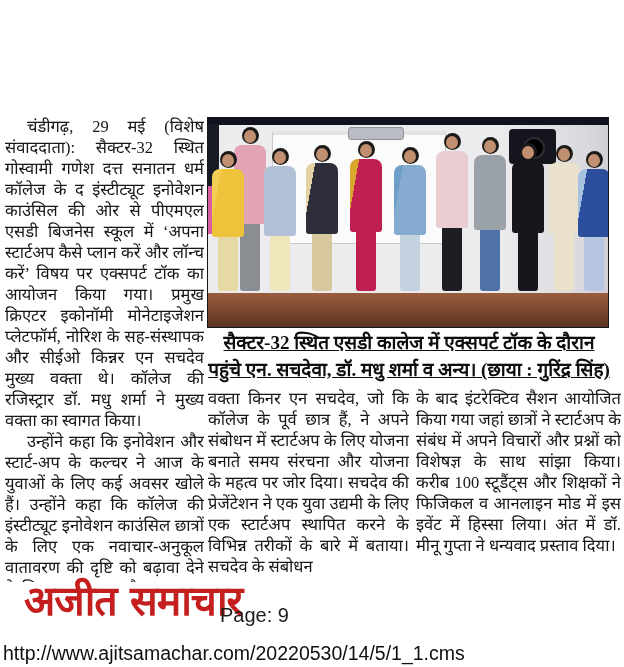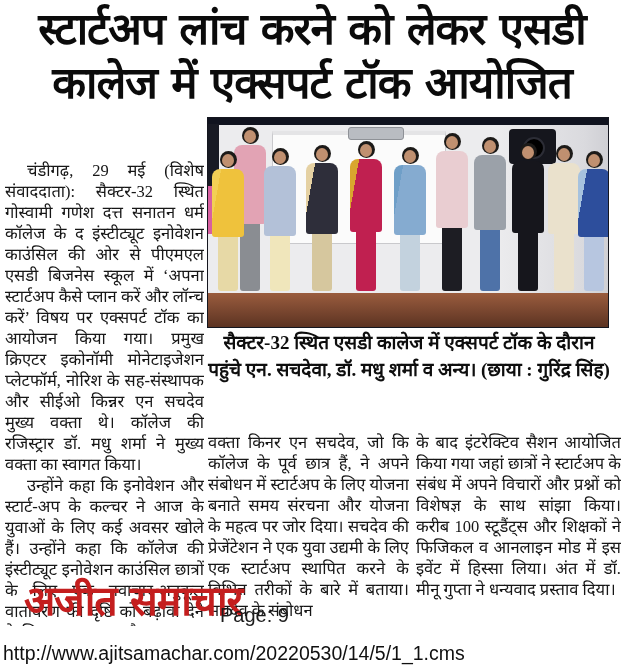--- a/index.html
+++ b/index.html
@@ -6,21 +6,21 @@
   #page{position:relative;width:624px;height:667px;background:#ffffff;overflow:hidden;
         font-family:"Liberation Serif", serif;color:#1a1a1a;}
 
   
   .headline{position:absolute;left:0;top:2px;width:624px;text-align:center;
             font-family:"DejaVu Sans", sans-serif;font-weight:800;color:#0b0b0b;
             font-size:44px;line-height:54px;letter-spacing:-1px;}
 
   
   .bodycol{position:absolute;text-align:justify;font-size:16.5px;line-height:21px;
-           color:#161616;overflow:hidden;margin-top:44px;}
+           color:#161616;overflow:hidden;}
   #col-left{left:5px;top:116px;width:199px;height:466px;}
   #col-mid{left:208px;top:388px;width:201px;height:192px;}
   #col-right{left:416px;top:388px;width:205px;height:192px;}
   .bodycol p{margin:0;}
   .bodycol p.indent{text-indent:22px;}
 
   
   #photo{position:absolute;left:207px;top:117px;width:400px;height:209px;
          border:1px solid #14161f;overflow:hidden;
          background:linear-gradient(to right,#ececee 72%,#dadade 94%,#cfcfd4);}
@@ -38,43 +38,39 @@
   .ph-floor{position:absolute;left:0;bottom:0;width:100%;height:34px;
             background:linear-gradient(#9a5c3e,#5c3322);}
   .person{position:absolute;bottom:24px;width:36px;}
   .p-hair{width:17px;height:17px;border-radius:50%;background:#1c1a18;margin:0 auto;}
   .p-head{width:12px;height:13px;border-radius:50%;margin:-14px auto 0;}
   .p-torso{width:32px;margin:2px auto 0;border-radius:8px 8px 3px 3px;}
   .p-legs{width:20px;margin:0 auto;border-radius:0 0 3px 3px;}
 
   
   #caption{position:absolute;left:206px;top:329px;width:406px;text-align:center;
-           font-weight:700;font-size:19px;line-height:27px;color:#0e0e0e;}
+           font-weight:700;font-size:19px;line-height:27px;color:#0e0e0e;text-decoration:underline;}
 
   
   #logo{position:absolute;left:24px;top:578px;font-family:"DejaVu Sans", sans-serif;
         font-weight:800;font-size:41px;line-height:46px;letter-spacing:-1px;}
   #tagline{position:absolute;left:8px;top:629px;width:182px;text-align:center;
         font-family:"DejaVu Sans", sans-serif;font-weight:700;font-size:14.5px;}
   #date{position:absolute;left:212px;top:581px;font-family:"Liberation Sans", sans-serif;
         font-size:20px;color:#1d1d1d;}
   #pageno{position:absolute;left:220px;top:604px;font-family:"Liberation Sans", sans-serif;
         font-size:20px;color:#1d1d1d;}
   #url{position:absolute;left:3px;top:642px;font-family:"Liberation Sans", sans-serif;
         font-size:19.5px;color:#101010;}
 </style>
 </head>
 <body>
 
 <div id="page">
 
-  <div class="headline">
-    <div>स्टार्टअप लांच करने को लेकर एसडी</div>
-    <div>कालेज में एक्सपर्ट टॉक आयोजित</div>
-  </div>
 
   <div id="col-left" class="bodycol">
     <p class="indent">चंडीगढ़, 29 मई (विशेष संवाददाता): सैक्टर-32 स्थित गोस्वामी गणेश दत्त सनातन धर्म कॉलेज के द इंस्टीट्यूट इनोवेशन काउंसिल की ओर से पीएमएल एसडी बिजनेस स्कूल में ‘अपना स्टार्टअप कैसे प्लान करें और लॉन्च करें’ विषय पर एक्सपर्ट टॉक का आयोजन किया गया। प्रमुख क्रिएटर इकोनॉमी मोनेटाइजेशन प्लेटफॉर्म, नोरिश के सह-संस्थापक और सीईओ किन्नर एन सचदेव मुख्य वक्ता थे। कॉलेज की रजिस्ट्रार डॉ. मधु शर्मा ने मुख्य वक्ता का स्वागत किया।</p>
     <p class="indent">उन्होंने कहा कि इनोवेशन और स्टार्ट-अप के कल्चर ने आज के युवाओं के लिए कई अवसर खोले हैं। उन्होंने कहा कि कॉलेज की इंस्टीट्यूट इनोवेशन काउंसिल छात्रों के लिए एक नवाचार-अनुकूल वातावरण की दृष्टि को बढ़ावा देने के लिए काम कर रहा है। मुख्य</p>
   </div>
 
   <div id="photo">
     <div class="ph-board"></div>
     <div class="ph-band"></div>
     <div class="ph-corner-l"></div>

